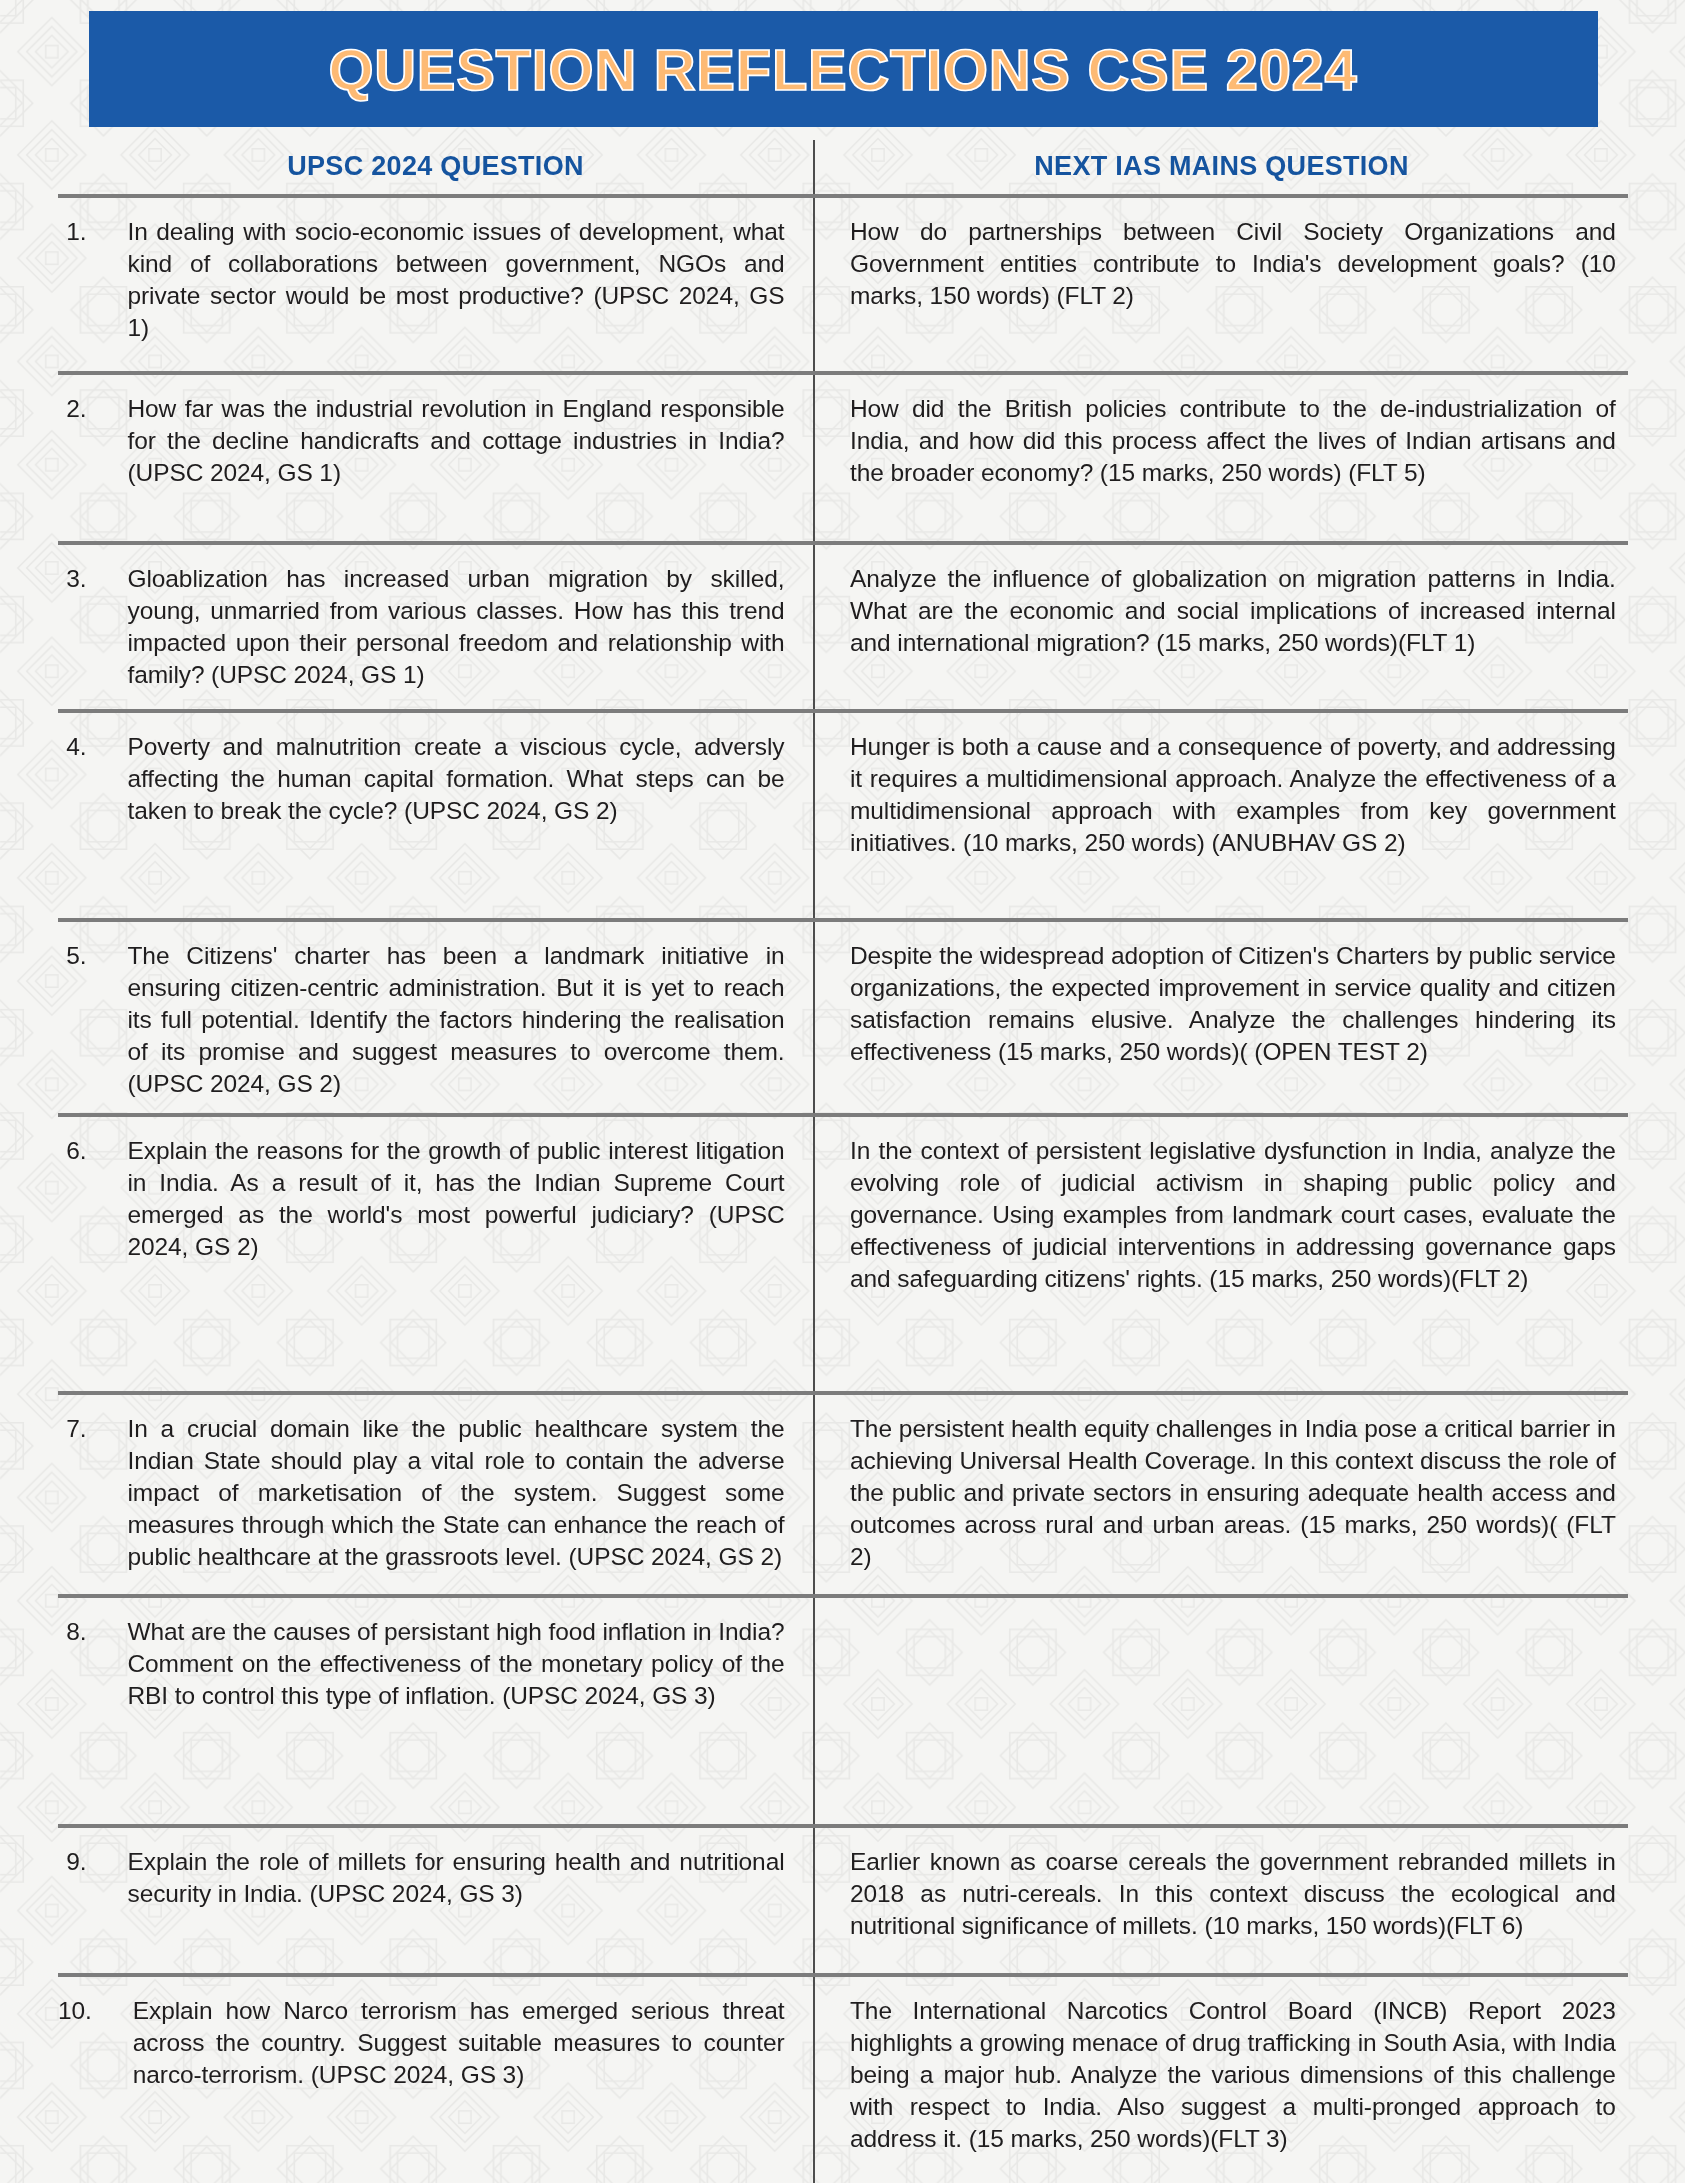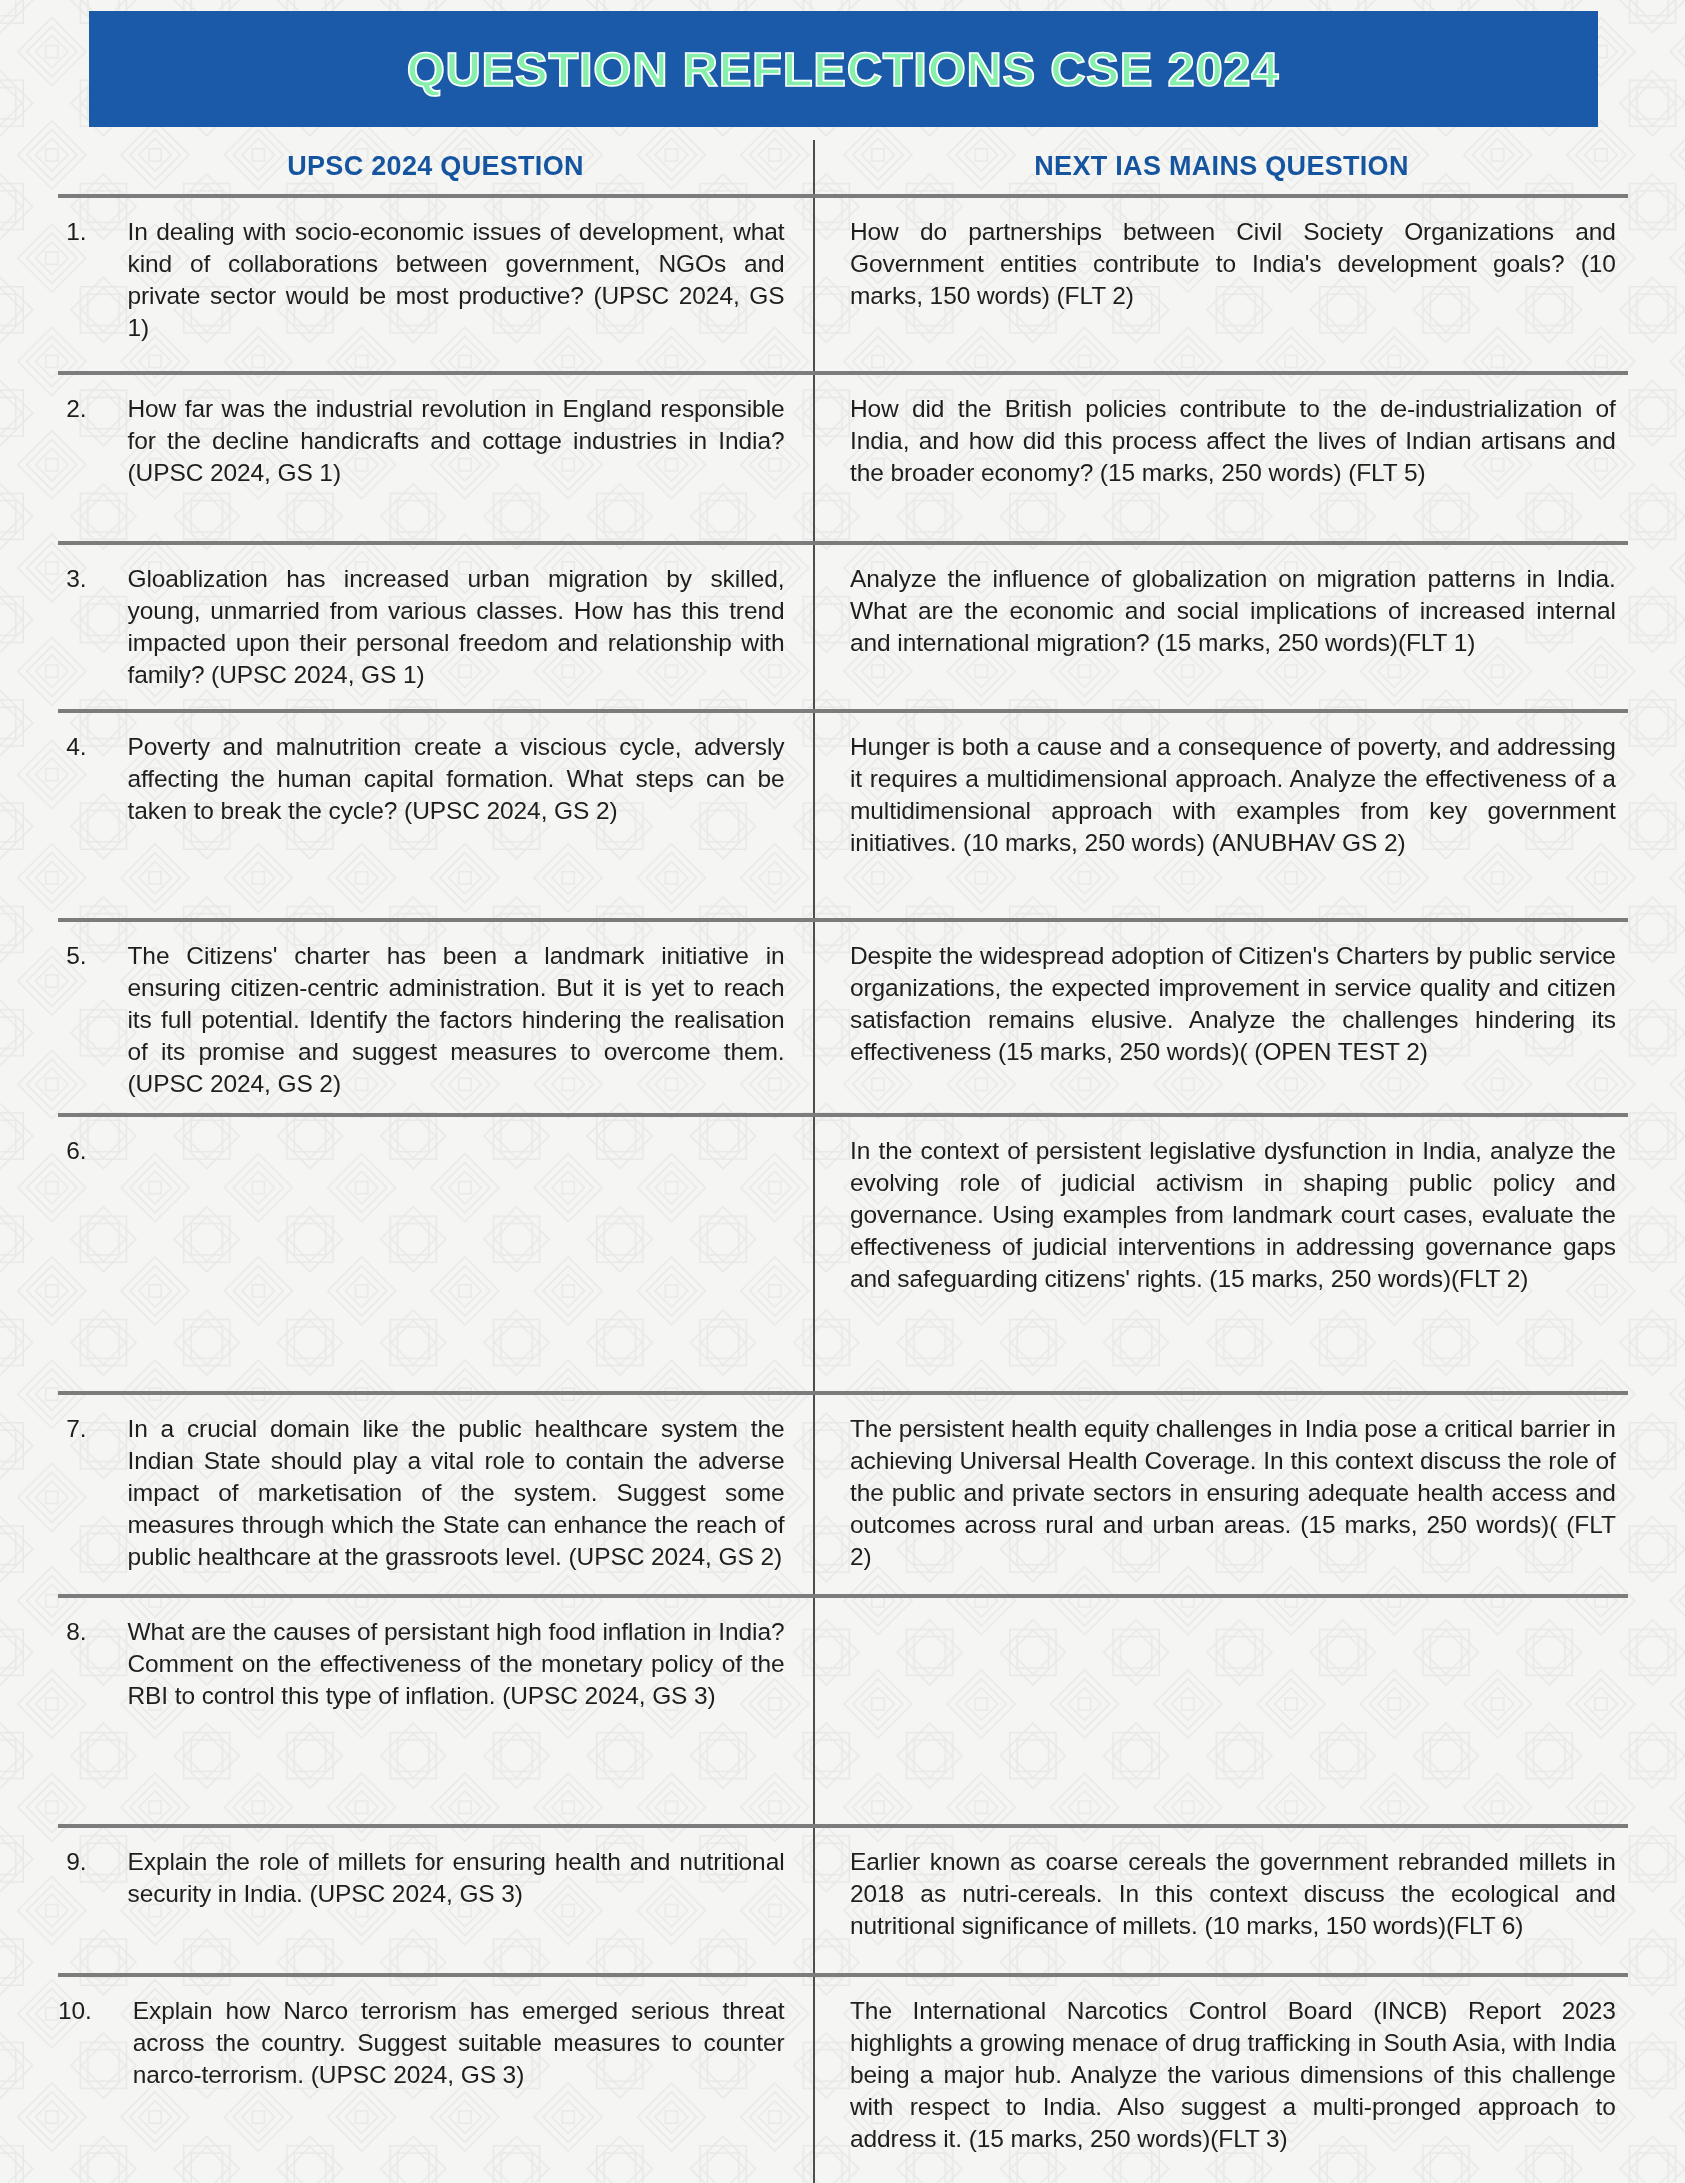--- a/index.html
+++ b/index.html
@@ -3,21 +3,21 @@
 <meta charset="utf-8">
 <style>
   html,body{margin:0;padding:0;}
   body{font-family:"Liberation Sans","DejaVu Sans",sans-serif;background:#f5f5f3;}
   .page{position:relative;width:1686px;height:2183px;overflow:hidden;background:#f5f5f3;}
   .bg-pattern{position:absolute;inset:0;z-index:0;}
   .content{position:relative;z-index:1;}
 
   .banner{margin:11px auto 0;width:1509px;height:116px;background:var(--banner-bg,#1b5aa8);
           display:flex;align-items:center;justify-content:center;}
-  .banner h1{margin:0;color:#86efac;font-size:49px;font-weight:bold;letter-spacing:0.7px;
+  .banner h1{margin:0;color:#fdba74;font-size:58px;font-weight:bold;letter-spacing:0.7px;
              -webkit-text-stroke:1.7px #fff;white-space:nowrap;}
 
   .qtable{margin:13px 58px 0 58px;}
   .thead{display:flex;border-bottom:4.8px solid var(--row-divider,#7c7c7c);}
   .th{box-sizing:border-box;padding:11px 0 12.2px;color:var(--header-text,#15549f);
       font-size:27px;font-weight:bold;text-align:center;letter-spacing:0.3px;}
   .th.left{flex:0 0 757px;border-right:2px solid var(--col-divider,#4d4d4d);}
   .th.right{flex:1;}
 
   .trow{display:flex;border-bottom:4.8px solid var(--row-divider,#7c7c7c);}
@@ -131,20 +131,21 @@
             <p class="qtext">The Citizens' charter has been a landmark initiative in ensuring citizen-centric administration. But it is yet to reach its full potential. Identify the factors hindering the realisation of its promise and suggest measures to overcome them. (UPSC 2024, GS 2)</p>
           </div>
           <div class="cell right">
             <p class="qtext">Despite the widespread adoption of Citizen's Charters by public service organizations, the expected improvement in service quality and citizen satisfaction remains elusive. Analyze the challenges hindering its effectiveness (15 marks, 250 words)( (OPEN TEST 2)</p>
           </div>
         </div>
 
         <div class="trow">
           <div class="cell left">
             <span class="num">6.</span>
+            <p class="qtext">Explain the reasons for the growth of public interest litigation in India. As a result of it, has the Indian Supreme Court emerged as the world's most powerful judiciary?  (UPSC 2024, GS 2)</p>
           </div>
           <div class="cell right">
             <p class="qtext">In the context of persistent legislative dysfunction in India, analyze the evolving role of judicial activism in shaping public policy and governance. Using examples from landmark court cases, evaluate the effectiveness of judicial interventions in addressing governance gaps and safeguarding citizens' rights. (15 marks, 250 words)(FLT 2)</p>
           </div>
         </div>
 
         <div class="trow">
           <div class="cell left">
             <span class="num">7.</span>
             <p class="qtext">In a crucial domain like the public healthcare system the Indian State should play a vital role to contain the adverse impact of marketisation of the system. Suggest some measures through which the State can enhance the reach of public healthcare at the grassroots level. (UPSC 2024, GS 2)</p>

